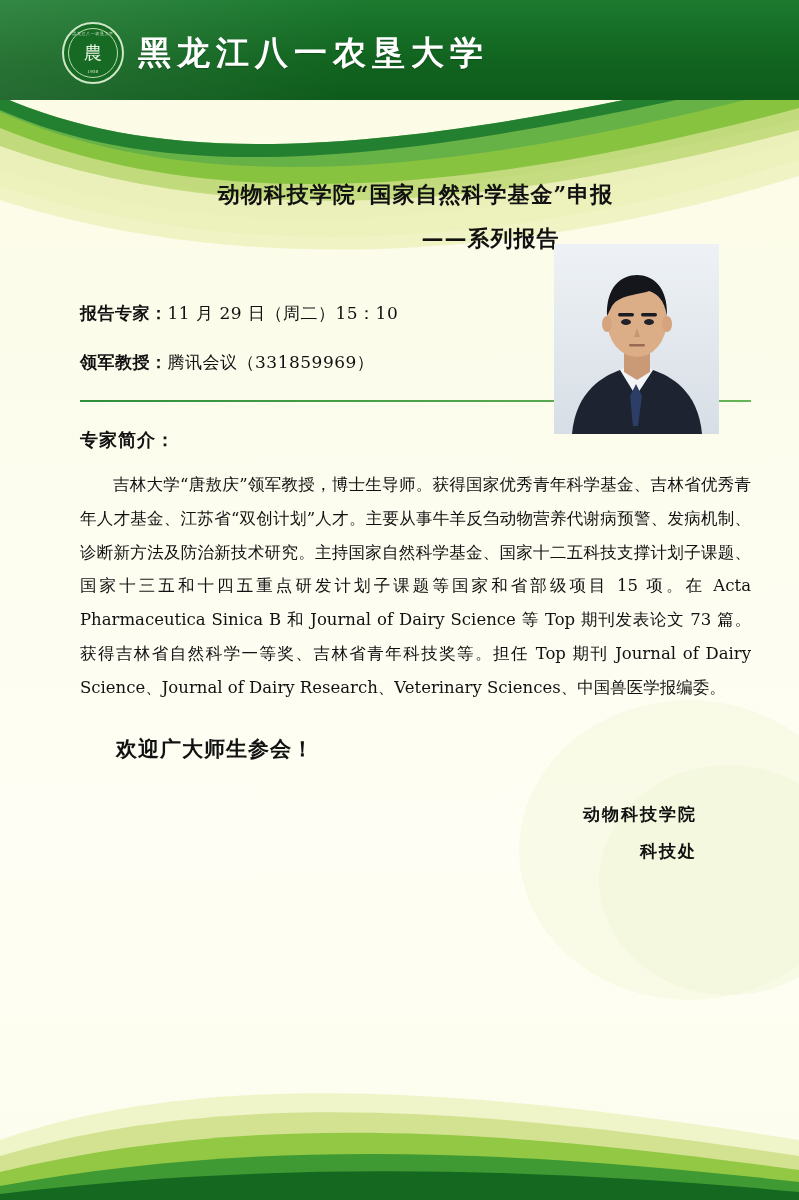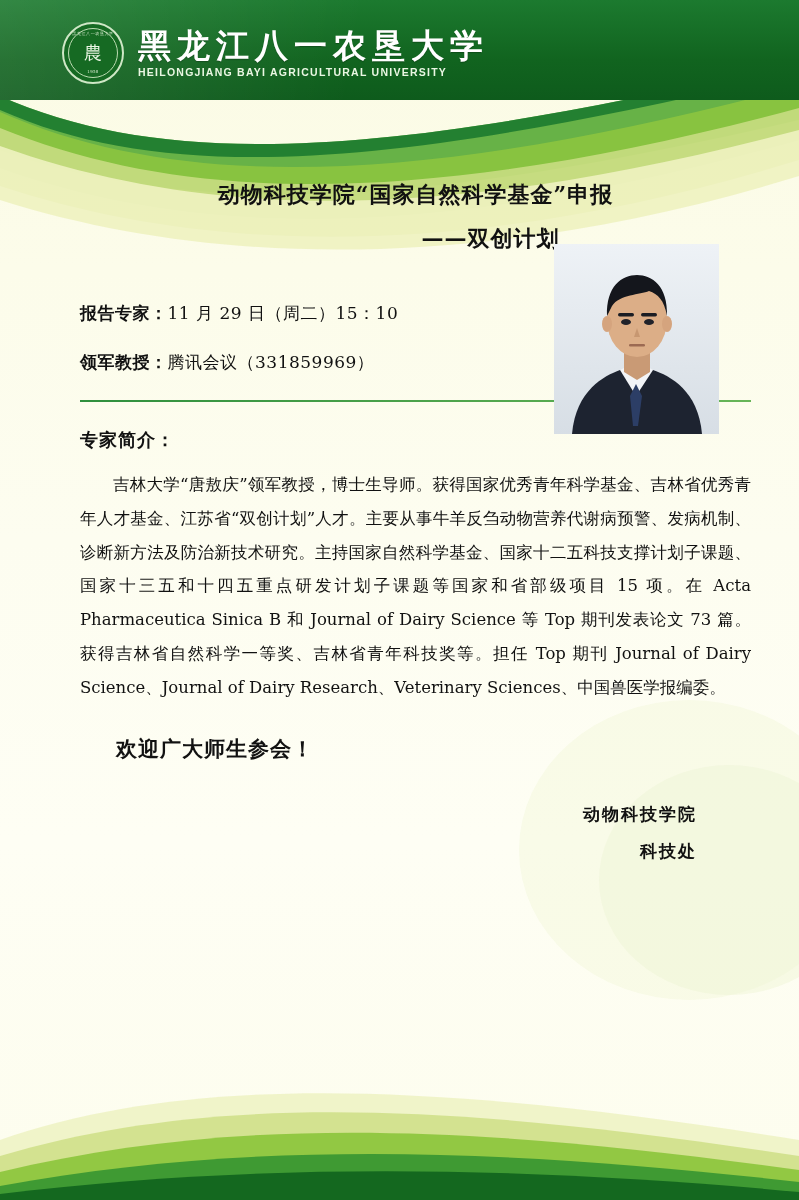--- a/index.html
+++ b/index.html
@@ -159,29 +159,28 @@
 
   <div class="logo-row">
     <div class="seal">
       <span class="ring"></span>
       <span class="top-tiny">黑龙江八一农垦大学</span>
       <span class="mark">農</span>
       <span class="tiny">1958</span>
     </div>
     <div class="univ-names">
       <div class="univ-cn">黑龙江八一农垦大学</div>
-      <div class="univ-en">HEILONGJIANG BAYI AGRICULTURAL UNIVERSITY</div>
     </div>
   </div>
 
   <div class="content">
 
     <div class="title-block">
       <div class="title-line1">动物科技学院“国家自然科学基金”申报</div>
-      <div class="title-line2">——双创计划</div>
+      <div class="title-line2">——系列报告</div>
     </div>
 
 
     <div class="info-row">
       <div class="info-list">
         <div class="info-item">
           <span class="lbl">报告专家：</span><span>11 月 29 日（周二）15：10</span>
         </div>
         <div class="info-item">
           <span class="lbl">领军教授：</span><span>腾讯会议（331859969）</span>

